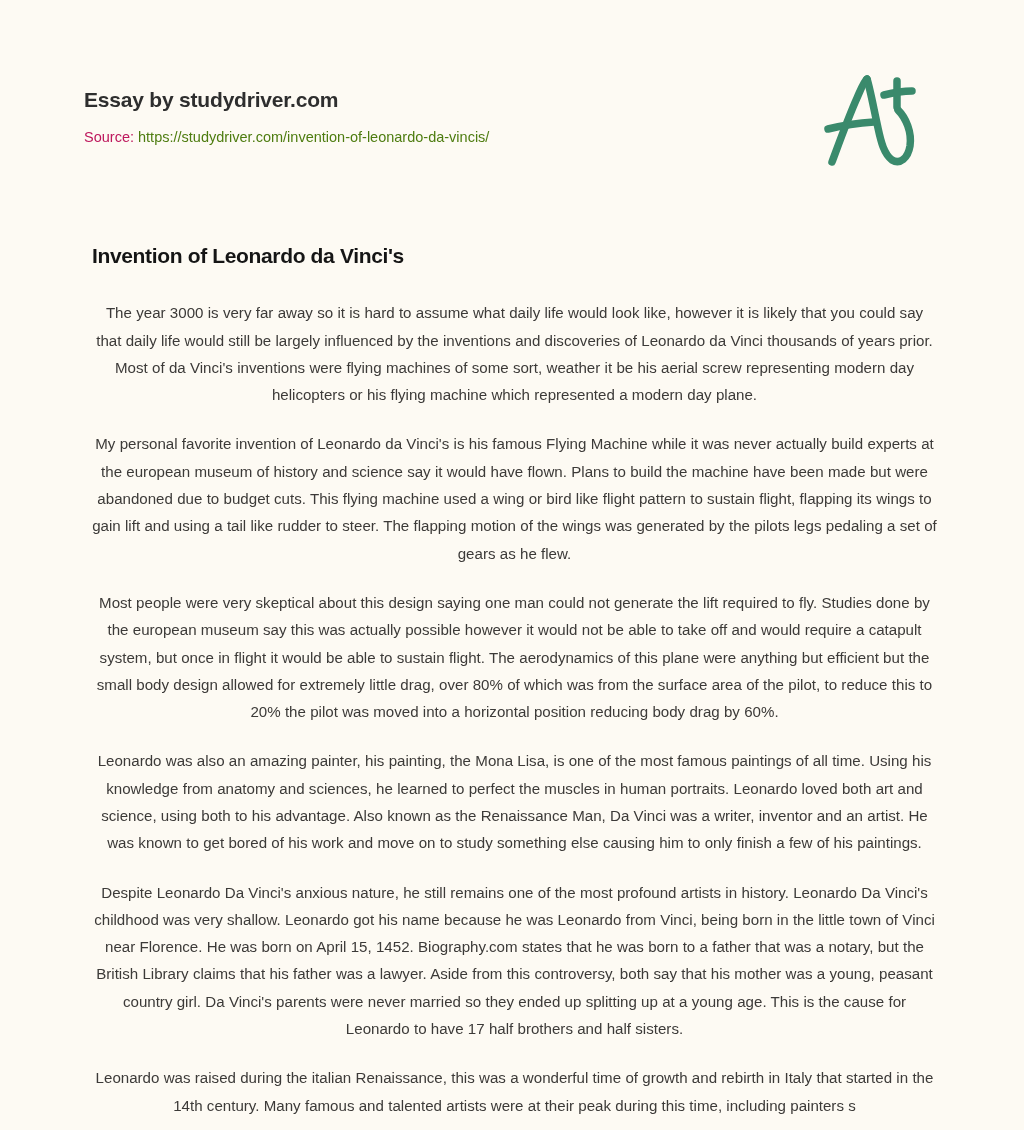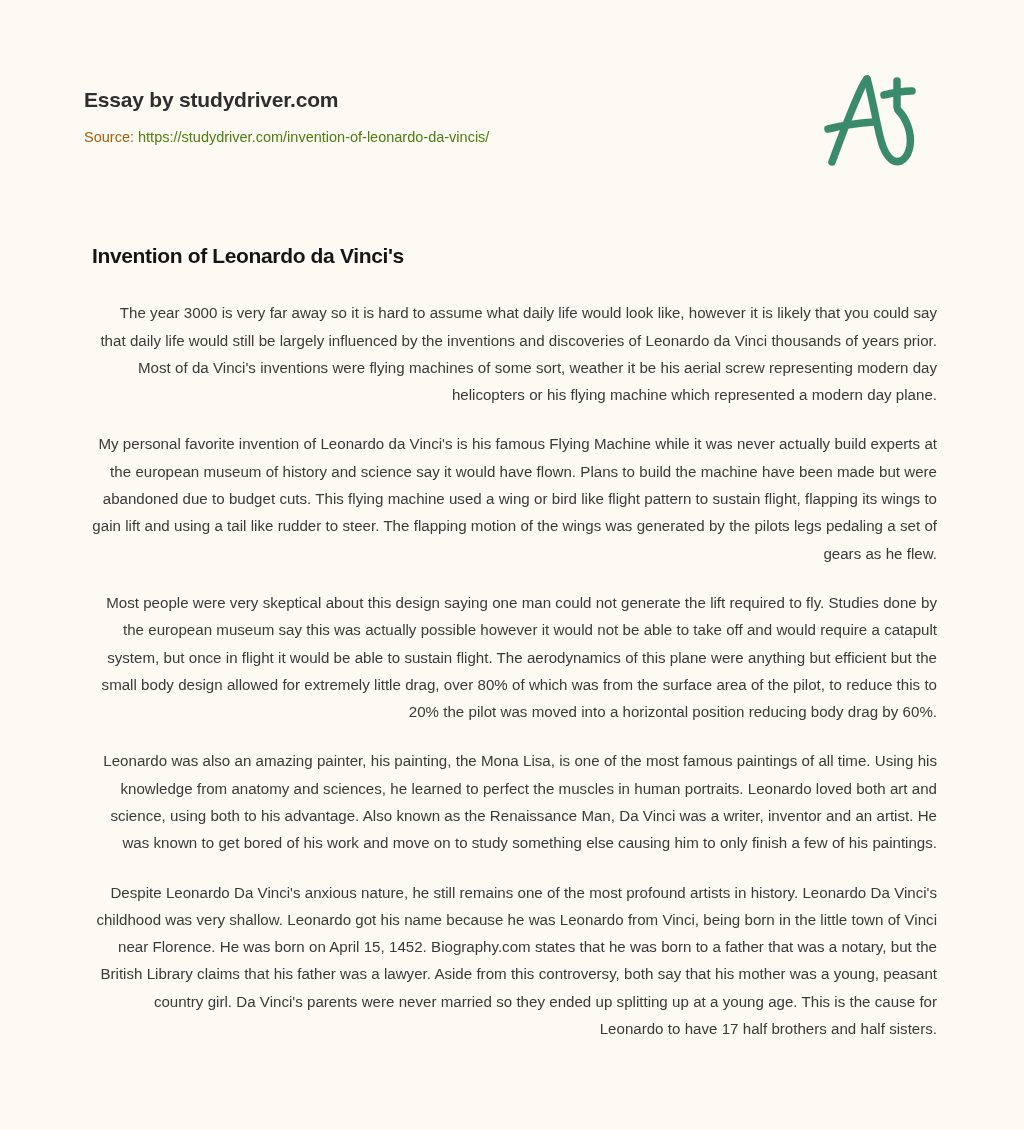--- a/index.html
+++ b/index.html
@@ -46,21 +46,21 @@
     margin: 0;
   }
   .source-line {
     margin-top: 16px;
     font-size: 14.5px;
     line-height: 1.3;
     color: #8a8a85;
     white-space: nowrap;
   }
   .source-label {
-    color: #a16207;
+    color: #be185d;
   }
   .source-url {
     color: #4d7c0f;
     text-decoration: none;
   }
 
   .logo {
     position: absolute;
     left: 812px;
     top: 66px;
@@ -86,21 +86,21 @@
     color: #151515;
     letter-spacing: -0.35px;
     line-height: 1.25;
     margin: 0 0 30px 0;
   }
   .para {
     font-size: 15.1px;
     line-height: 27.3px;
     color: #3c3a38;
     margin: 0 0 22px 0;
-    text-align: right;
+    text-align: center;
     word-spacing: 0.1px;
   }
   .para:last-child {
     margin-bottom: 0;
   }
 </style>
 </head>
 <body>
 
 <div class="page">
@@ -137,15 +137,16 @@
   </div>
 
   <div class="article">
     <h1 class="article-title">Invention of Leonardo da Vinci's</h1>
 
     <p class="para">The year 3000 is very far away so it is hard to assume what daily life would look like, however it is likely that you could say that daily life would still be largely influenced by the inventions and discoveries of Leonardo da Vinci thousands of years prior. Most of da Vinci's inventions were flying machines of some sort, weather it be his aerial screw representing modern day helicopters or his flying machine which represented a modern day plane.</p>
     <p class="para">My personal favorite invention of Leonardo da Vinci's is his famous Flying Machine while it was never actually build experts at the european museum of history and science say it would have flown. Plans to build the machine have been made but were abandoned due to budget cuts. This flying machine used a wing or bird like flight pattern to sustain flight, flapping its wings to gain lift and using a tail like rudder to steer. The flapping motion of the wings was generated by the pilots legs pedaling a set of gears as he flew.</p>
     <p class="para">Most people were very skeptical about this design saying one man could not generate the lift required to fly. Studies done by the european museum say this was actually possible however it would not be able to take off and would require a catapult system, but once in flight it would be able to sustain flight. The aerodynamics of this plane were anything but efficient but the small body design allowed for extremely little drag, over 80% of which was from the surface area of the pilot, to reduce this to 20% the pilot was moved into a horizontal position reducing body drag by 60%.</p>
     <p class="para">Leonardo was also an amazing painter, his painting, the Mona Lisa, is one of the most famous paintings of all time. Using his knowledge from anatomy and sciences, he learned to perfect the muscles in human portraits. Leonardo loved both art and science, using both to his advantage. Also known as the Renaissance Man, Da Vinci was a writer, inventor and an artist. He was known to get bored of his work and move on to study something else causing him to only finish a few of his paintings.</p>
     <p class="para">Despite Leonardo Da Vinci's anxious nature, he still remains one of the most profound artists in history. Leonardo Da Vinci's childhood was very shallow. Leonardo got his name because he was Leonardo from Vinci, being born in the little town of Vinci near Florence. He was born on April 15, 1452. Biography.com states that he was born to a father that was a notary, but the British Library claims that his father was a lawyer. Aside from this controversy, both say that his mother was a young, peasant country girl. Da Vinci's parents were never married so they ended up splitting up at a young age. This is the cause for Leonardo to have 17 half brothers and half sisters.</p>
+    <p class="para">Leonardo was raised during the italian Renaissance, this was a wonderful time of growth and rebirth in Italy that started in the 14th century. Many famous and talented artists were at their peak during this time, including painters s</p>
   </div>
 
 </div>
 
 </body></html>

